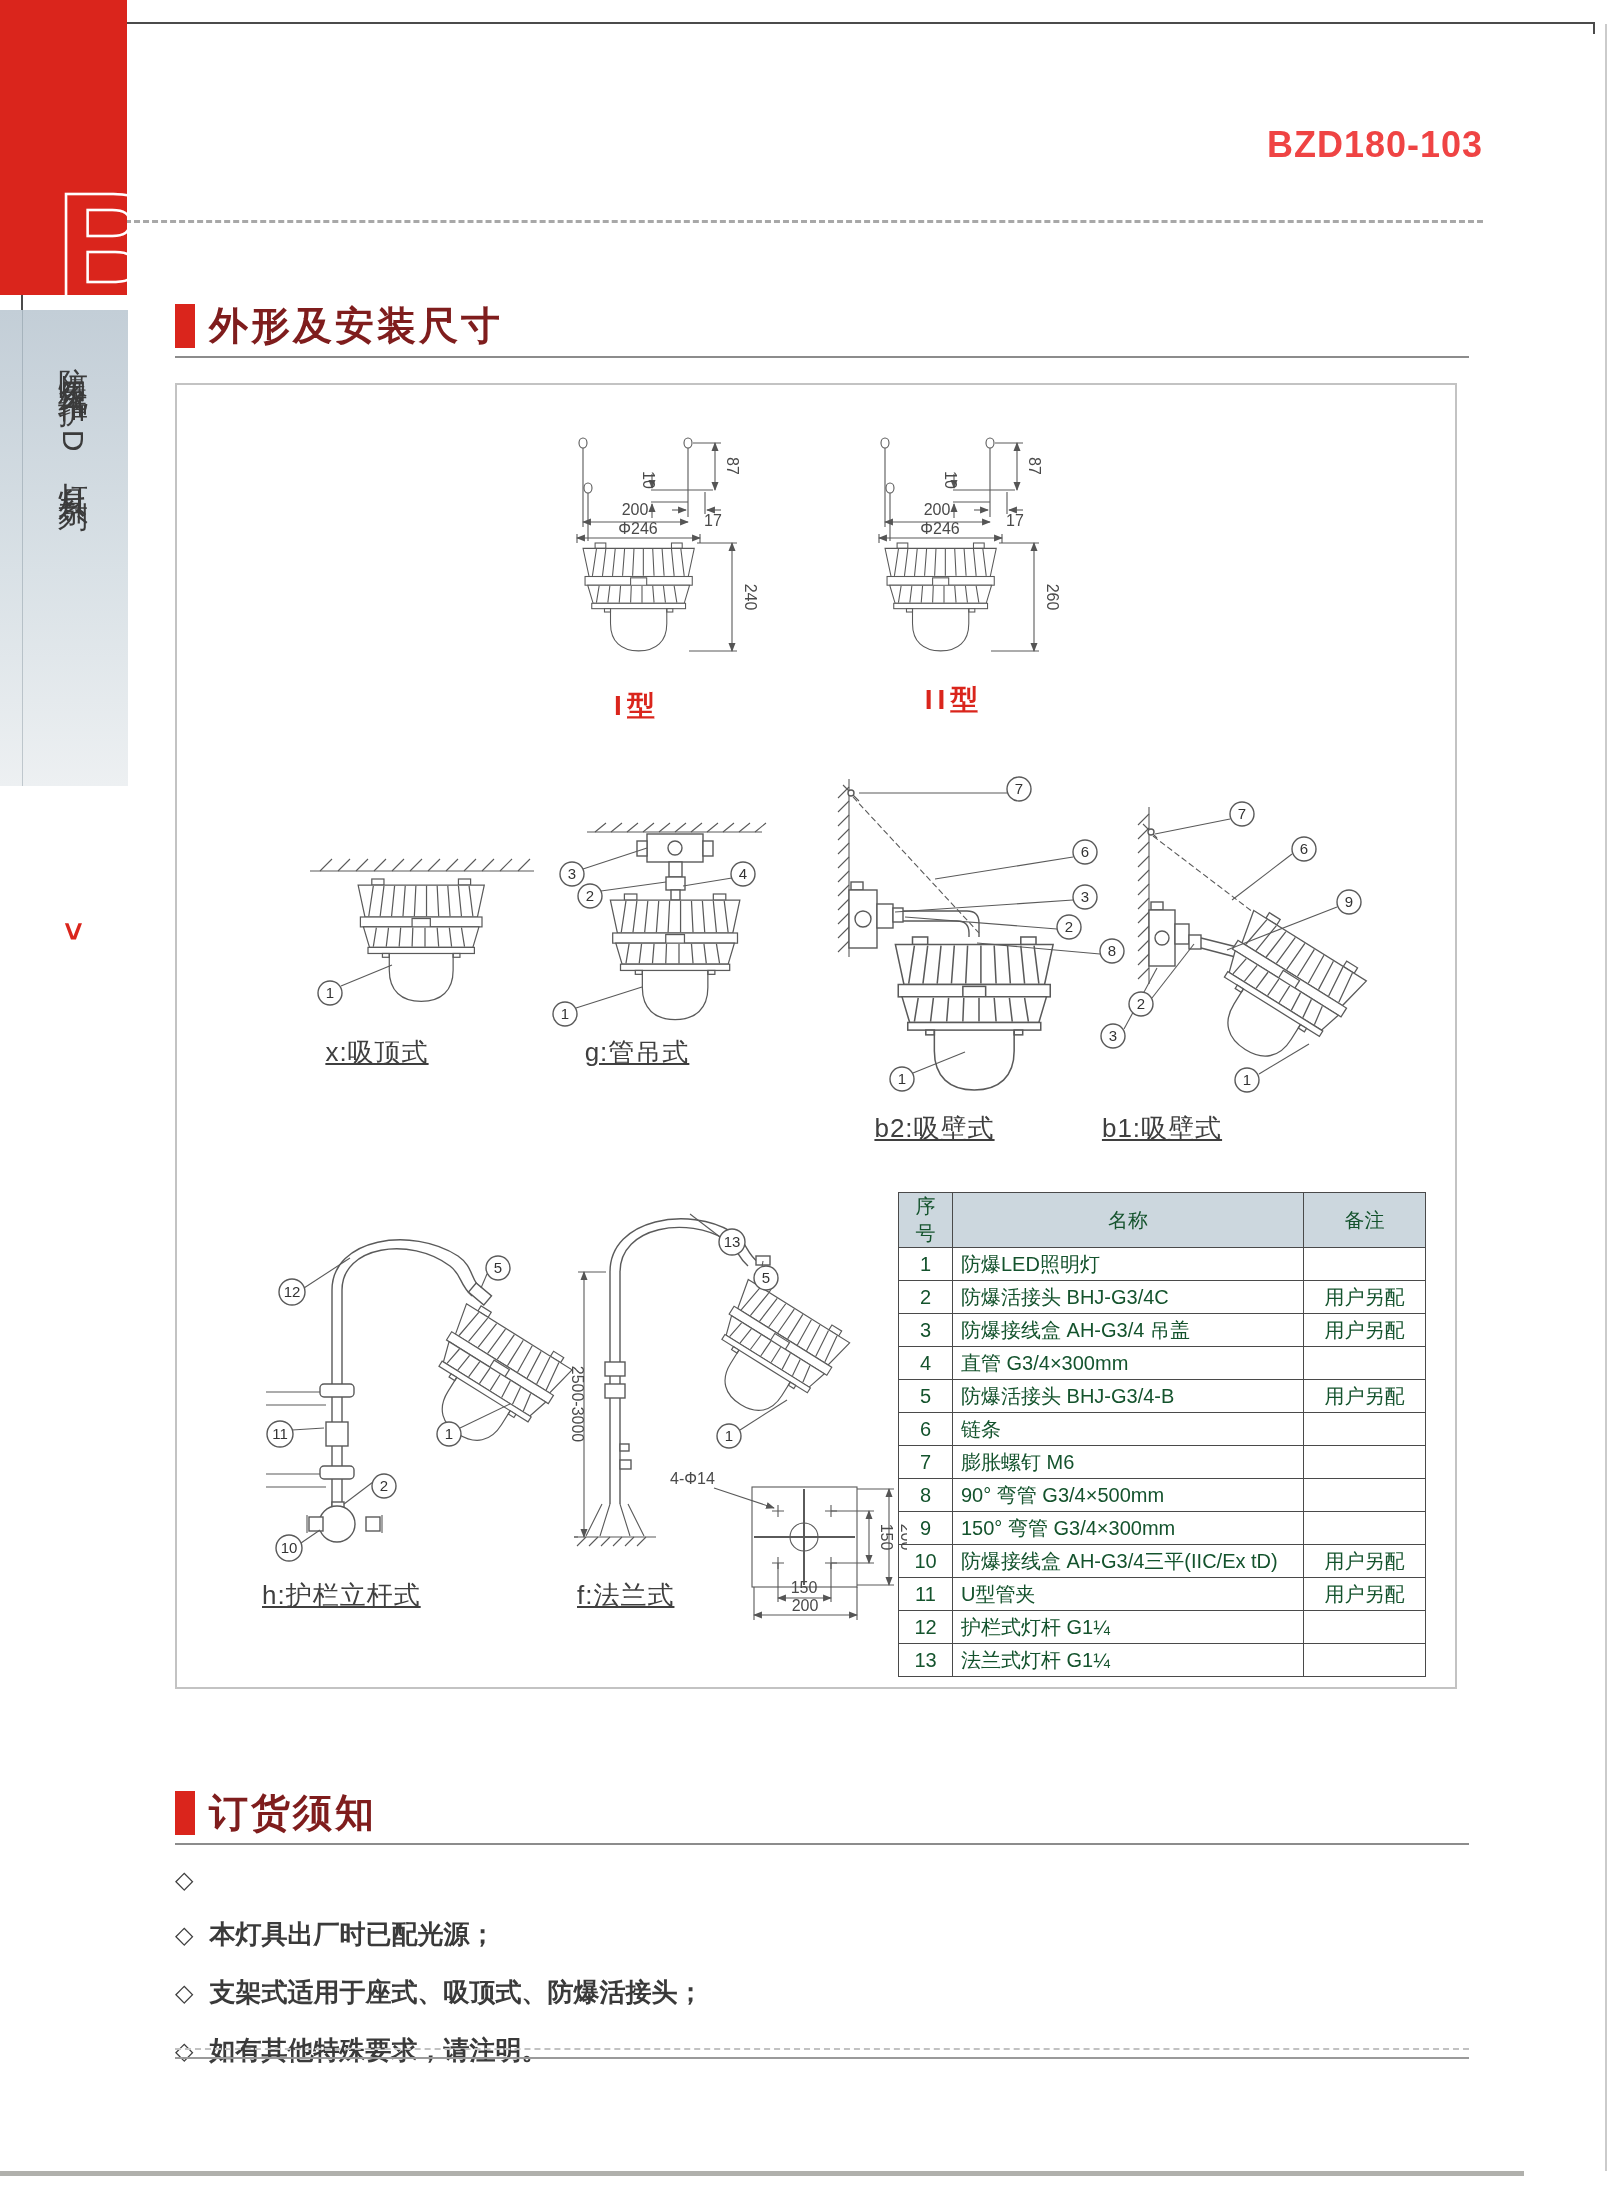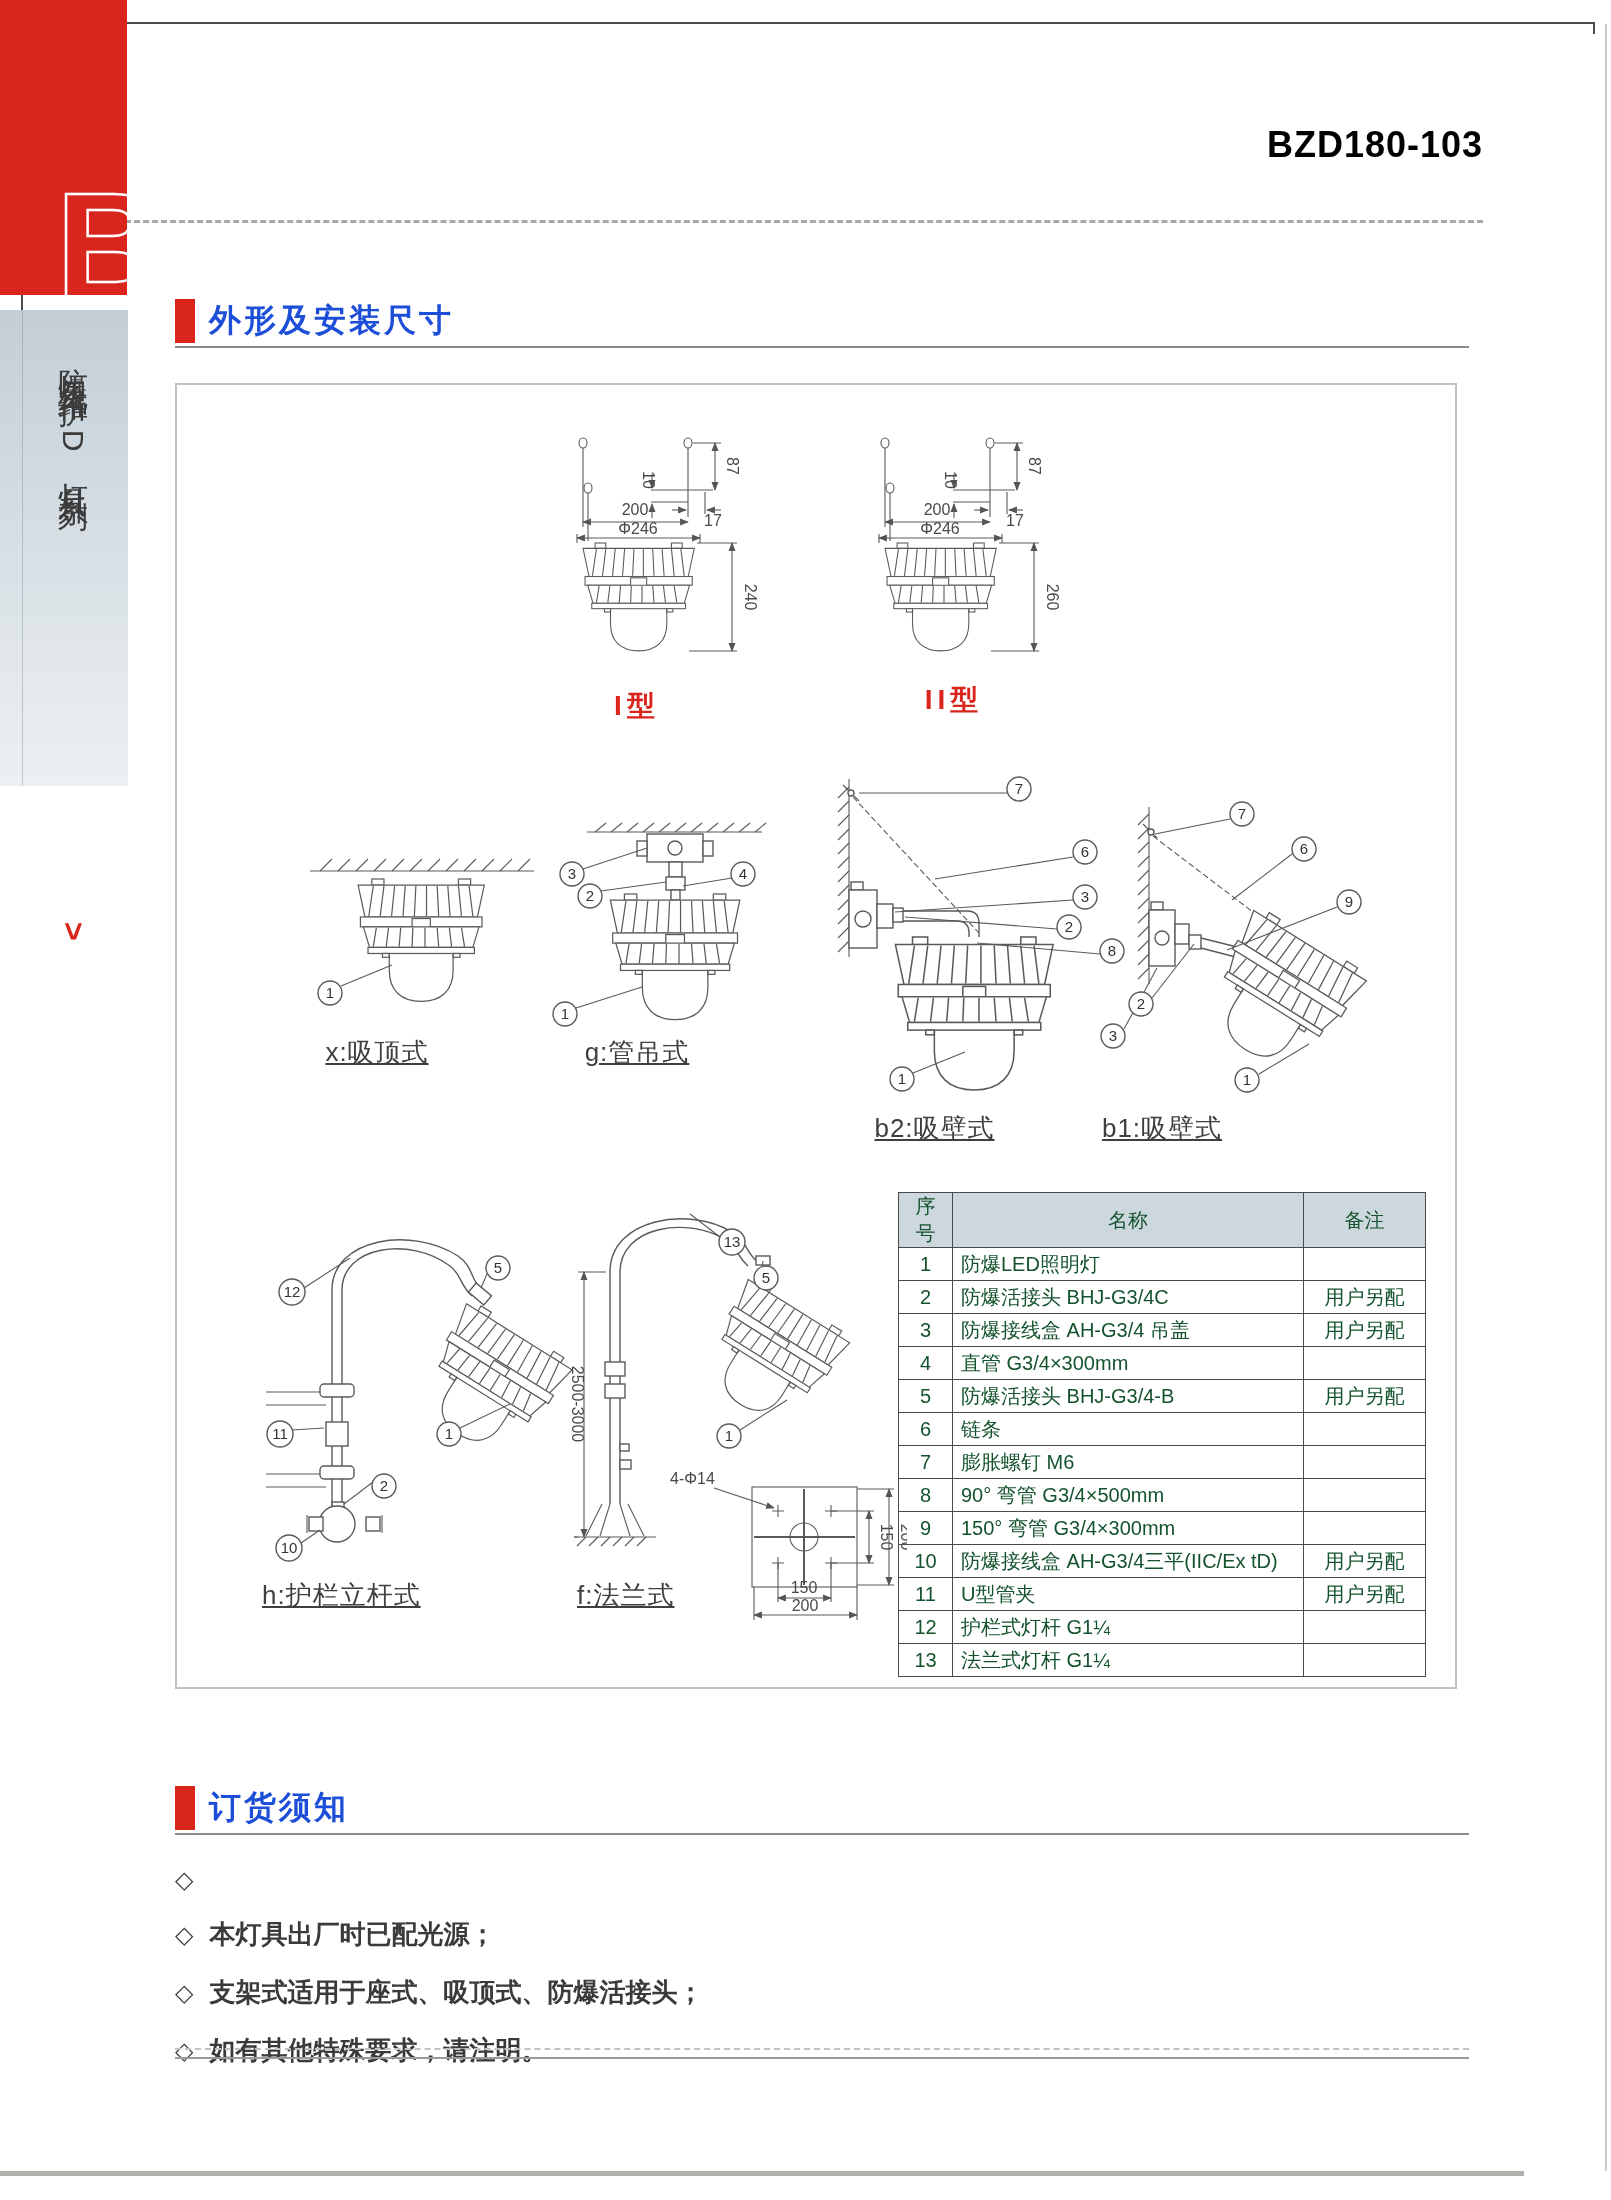--- a/index.html
+++ b/index.html
@@ -7,38 +7,38 @@
   body{
     width:1611px;height:2200px;position:relative;background:#fff;
     font-family:"Liberation Sans","DejaVu Sans",sans-serif;color:var(--ink);
     overflow:hidden;
   }
   .abs{position:absolute;}
   
   #top-rule{left:125px;top:22px;width:1470px;height:2px;background:#4b4b4b;}
   #top-rule-tick{left:1593px;top:22px;width:2px;height:12px;background:#4b4b4b;}
   #titles{right:128px;top:124px;text-align:right;}
-  #titles .model{font-size:36px;font-weight:bold;color:#000000;letter-spacing:1px;}
+  #titles .model{font-size:36px;font-weight:bold;color:#ef4444;letter-spacing:1px;}
   #titles .series{font-size:31px;font-weight:bold;color:#3a3a3a;margin-top:6px;letter-spacing:2px;}
   #dash-rule{left:125px;top:220px;width:1358px;border-top:3px dashed #a8a8a8;}
   
   #logo{left:0;top:0;}
   #logo-stem{left:21px;top:295px;width:2px;height:16px;background:#4b4b4b;}
   
   #sidebar{left:0;top:310px;width:128px;height:476px;
     background:linear-gradient(180deg,#c3ced7 0%,#d9e1e6 55%,#edf0f2 100%);}
   #sidebar .v-line{position:absolute;left:22px;top:0;width:1px;height:100%;background:rgba(110,125,138,.35);}
   #sidebar .v-text{position:absolute;left:58px;top:34px;writing-mode:vertical-rl;text-orientation:mixed;
     font-size:30px;letter-spacing:7px;color:#3b3b3b;font-weight:500;line-height:1;}
   #sidebar .v-arrow{position:absolute;left:58px;top:612px;writing-mode:vertical-rl;
     font-size:32px;font-weight:bold;color:var(--red);line-height:1;}
   
   .sec-head{left:175px;width:1294px;border-bottom:2px solid #8c8c8c;display:flex;align-items:center;padding-bottom:3px;}
   .sec-head .bar{width:20px;height:44px;background:var(--red);margin-right:14px;flex:none;}
-  .sec-head h2{margin:0;font-size:32px;font-weight:bold;color:#1d4ed8;letter-spacing:3px;}
+  .sec-head h2{margin:0;font-size:39px;font-weight:bold;color:#7f1d1d;letter-spacing:3px;}
   
   #draw-box{left:175px;top:383px;width:1282px;height:1306px;border:2px solid #c3c3c3;box-sizing:border-box;}
   .cap{position:absolute;font-size:26px;color:#3f3f3f;font-weight:500;letter-spacing:1px;text-decoration:underline;}
   .cap.center{text-align:center;}
   .typecap{position:absolute;font-size:28px;font-weight:bold;color:var(--red);letter-spacing:5px;text-align:center;}
   
   svg text{font-family:"Liberation Sans","DejaVu Sans",sans-serif;}
   .draw{stroke:var(--line);fill:none;stroke-width:1.4px;}
   .thin{stroke:var(--line);fill:none;stroke-width:1.1px;}
   .part{stroke:var(--line);fill:#fff;stroke-width:1.4px;}

